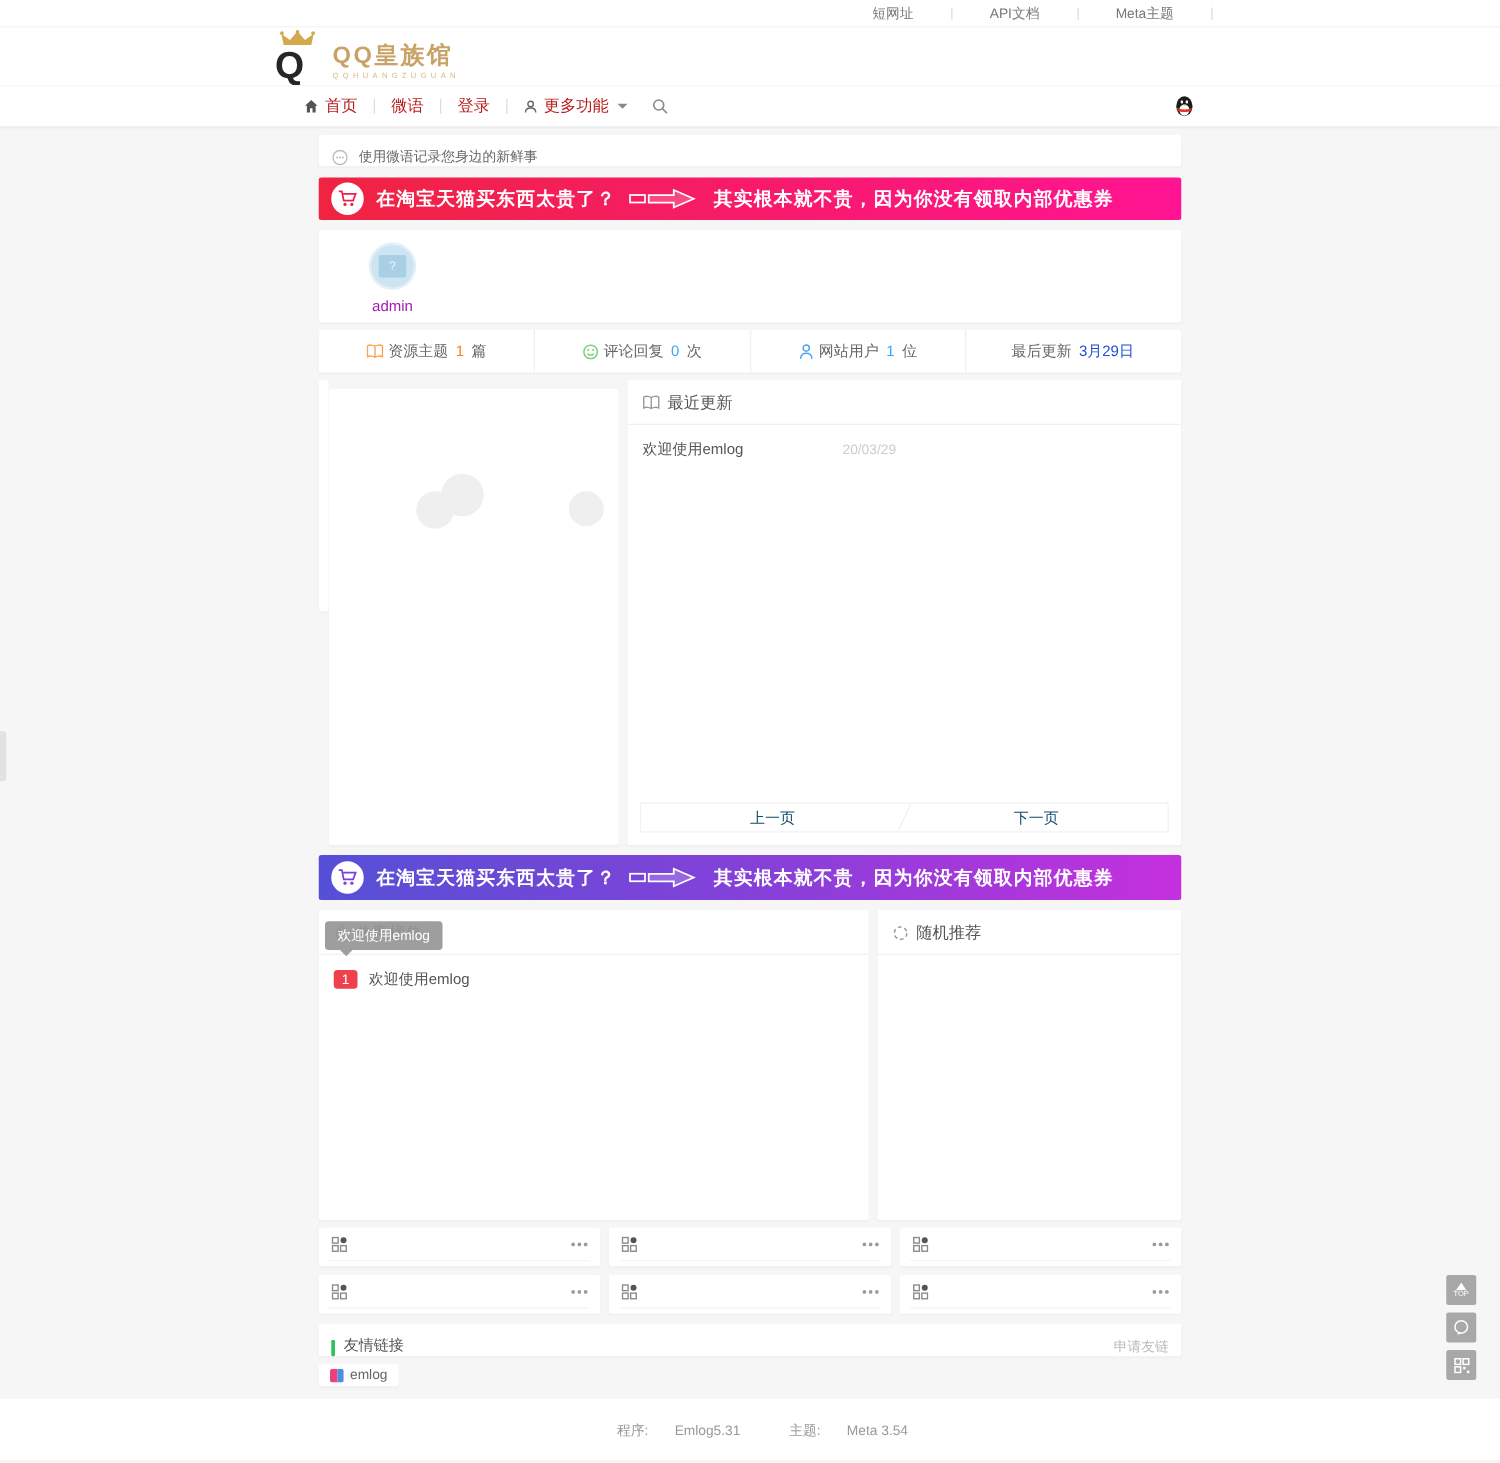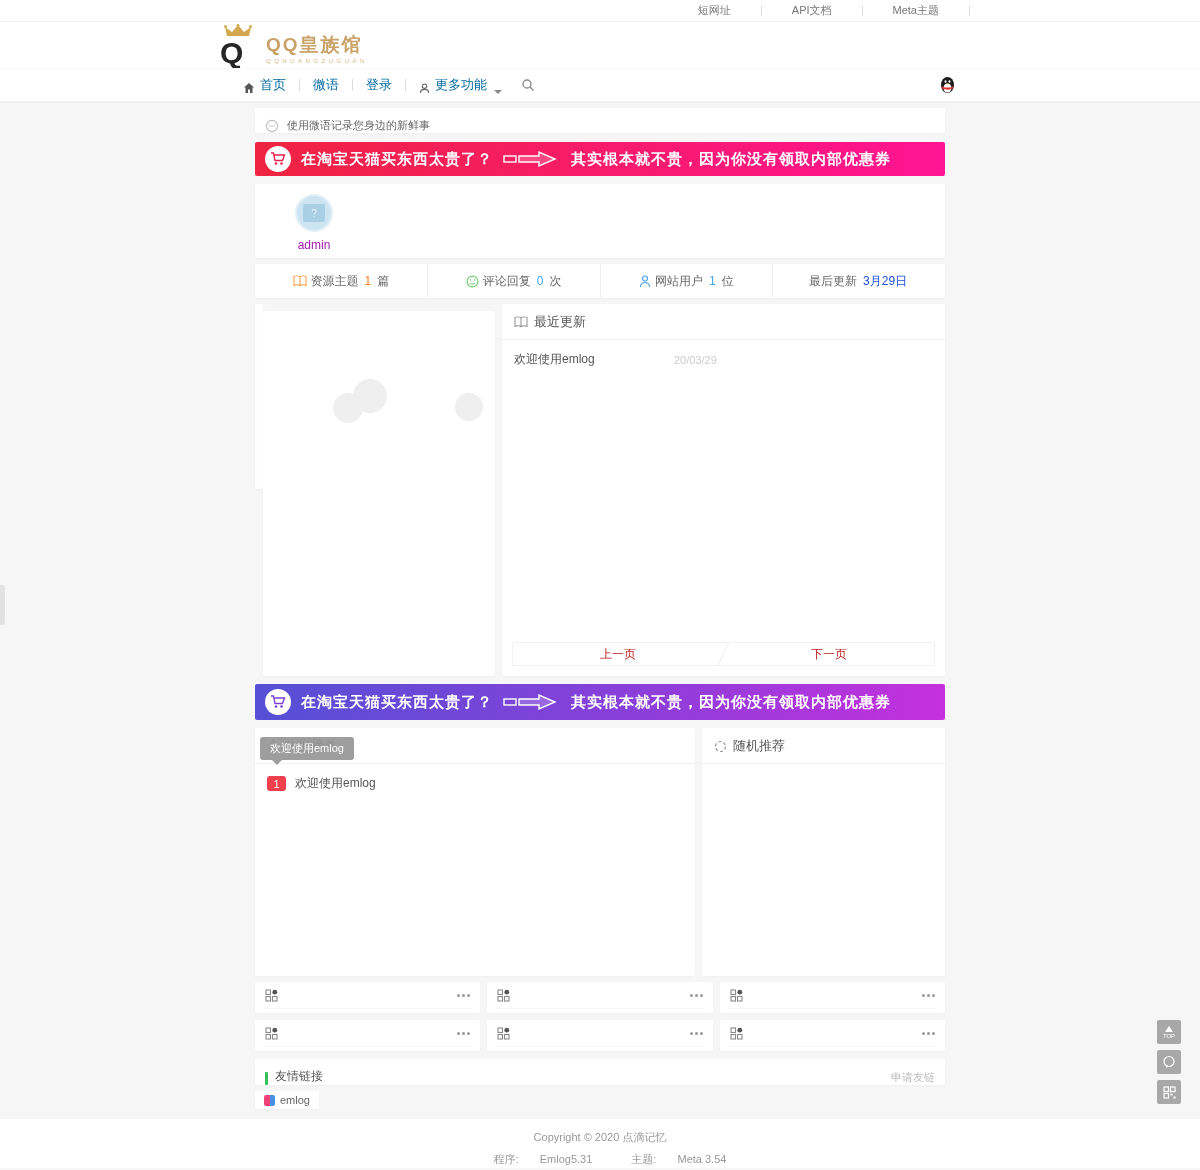--- a/index.html
+++ b/index.html
@@ -20,21 +20,21 @@
   .logo-mark { position:relative; width:38px; height:42px; }
   .logo-crown { position:absolute; top:0; left:4px; }
   .logo-q { position:absolute; bottom:-2px; left:0; font-size:30px; font-weight:bold; color:#262626; line-height:1; }
   .logo-text { display:flex; flex-direction:column; padding-bottom:2px; }
   .logo-title { font-size:19px; font-weight:bold; color:#c9a267; letter-spacing:2px; line-height:1.1; }
   .logo-sub { font-size:6px; color:#d6b77f; letter-spacing:3.5px; margin-top:2px; }
 
   
   .navbar { background:#fff; height:33px; border-top:1px solid #f7f7f7; box-shadow:0 1px 2px rgba(0,0,0,0.05); position:relative; z-index:3; }
   .navbar-inner { width:740px; margin:0 auto; height:100%; display:flex; align-items:center; }
-  .nav-item { display:flex; align-items:flex-end; gap:5px; font-size:13px; color:#0369a1; padding:0 13px; cursor:pointer; white-space:nowrap; }
+  .nav-item { display:flex; align-items:center; gap:5px; font-size:13px; color:#b91c1c; padding:0 13px; cursor:pointer; white-space:nowrap; }
   .nav-sep { width:1px; height:12px; background:#ddd; }
   .caret { width:0; height:0; border-left:4px solid transparent; border-right:4px solid transparent; border-top:4px solid #888; margin-left:2px; }
   .nav-search { margin-left:6px; cursor:pointer; display:flex; align-items:center; }
   .nav-spacer { flex:1; }
   .nav-avatar { margin-right:14px; cursor:pointer; display:flex; align-items:center; }
 
   
   .content { width:690px; margin:0 auto; position:relative; }
   .card { background:#fff; border-radius:2px; box-shadow:0 1px 2px rgba(0,0,0,0.03); }
 
@@ -76,21 +76,21 @@
 
   .tags { margin-top:7px; flex:1; position:relative; }
   .blob { position:absolute; background:#efefef; border-radius:50%; }
 
   .recent { height:372px; display:flex; flex-direction:column; }
   .recent-row { display:flex; align-items:center; padding:11px 12px; cursor:pointer; }
   .recent-title { font-size:12px; color:#555; width:160px; }
   .recent-date { font-size:11px; color:#ccc; }
   .recent-spacer { flex:1; }
   .pager { display:flex; margin:10px; border:1px solid #f2f2f2; position:relative; height:24px; }
-  .pager-btn { flex:1; display:flex; align-items:center; justify-content:center; font-size:12px; color:#b91c1c; cursor:pointer; }
+  .pager-btn { flex:1; display:flex; align-items:center; justify-content:center; font-size:12px; color:#0c4a6e; cursor:pointer; }
   .pager-slash { width:1px; background:#eee; transform:skewX(-25deg); }
 
   .cols2 { display:flex; gap:7px; margin-top:8px; height:248px; }
   .hot { flex:1; position:relative; }
   .tooltip { position:absolute; left:5px; top:9px; background:rgba(150,150,150,0.92); color:#fff; font-size:11px; padding:4px 10px; border-radius:3px; z-index:2; white-space:nowrap; }
   .tooltip:after { content:""; position:absolute; left:12px; bottom:-5px; border-left:5px solid transparent; border-right:5px solid transparent; border-top:5px solid rgba(150,150,150,0.92); }
   .hot-item { display:flex; align-items:center; gap:9px; padding:11px 12px; cursor:pointer; }
   .rank-badge { min-width:19px; height:15px; background:#f0404e; color:#fff; font-size:11px; border-radius:3px; display:flex; align-items:center; justify-content:center; padding:0 3px; }
   .hot-title { font-size:12px; color:#555; }
   .recommend { width:243px; flex:none; }
@@ -468,21 +468,20 @@
             <i></i>
             <i></i>
           </span>
         <span>emlog</span>
       </span>
     </div>
 
   </div>
 
   <div class="footer">
-    <div class="footer-line">Copyright © 2020  点滴记忆</div>
     <div class="footer-line footer-line2">
       <span><span>程序:</span> <span>Emlog5.31</span></span>
       <span><span>主题:</span> <span>Meta 3.54</span></span>
     </div>
   </div>
 
   <div class="floaters">
     <div class="fbtn">
       <span class="top-tri"></span>
       <span class="top-txt">TOP</span>

